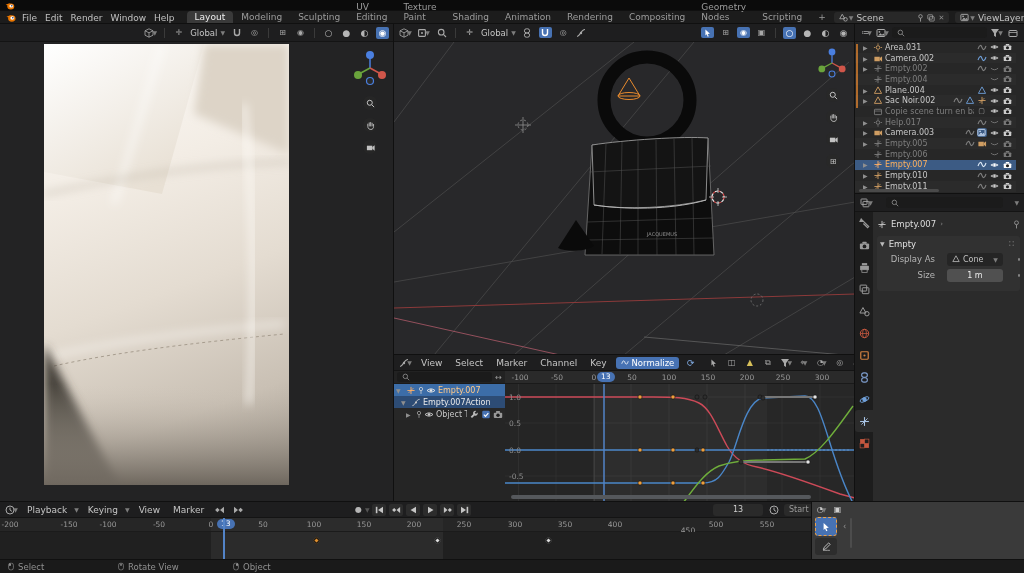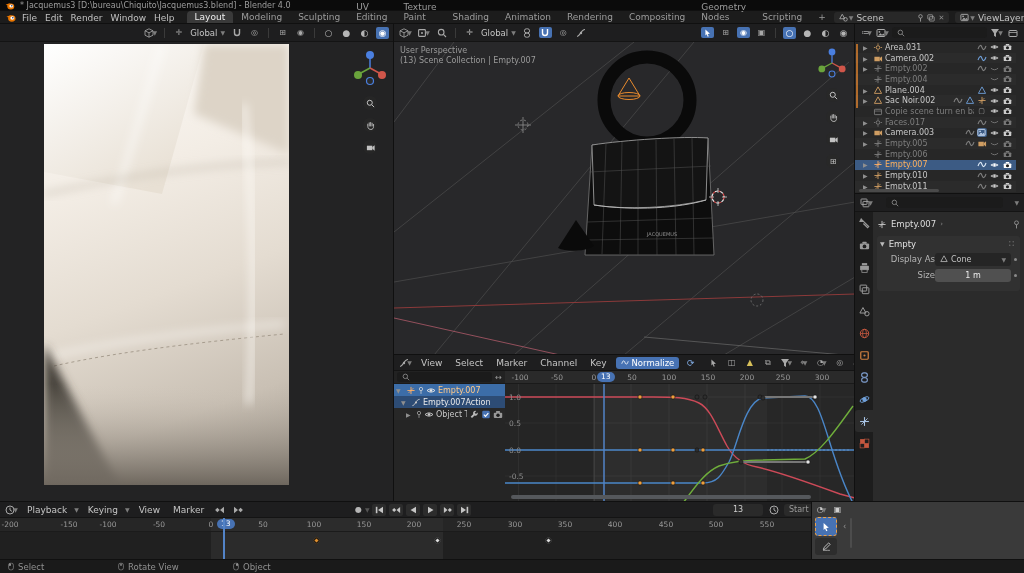--- a/index.html
+++ b/index.html
@@ -42,21 +42,21 @@
     color:#999; white-space:nowrap; }
   .yl { transform:none; left:4px; margin-top:-4px; color:#8b8b8b; }
   .frame-badge { position:absolute; background:#4772b3; color:#fff; font-size:7.5px;
     border-radius:6px; padding:0 4px; top:1px; line-height:10px; }
   .gch { display:flex; align-items:center; gap:2px; height:12px; font-size:8px;
     padding:0 2px; color:#c8c8c8; }
   
   .ptab { height:22px; display:flex; align-items:center; justify-content:center; }
   .ptab svg { width:11px; height:11px; }
   .ptab.active { background:#2b2b2b; border-radius:3px 0 0 3px; }
-  .prow { display:flex; align-items:center; font-size:8.5px; height:16px; gap:0; }
+  .prow { display:flex; align-items:center; font-size:8.5px; height:16px; gap:12px; }
   .plabel { width:58px; text-align:right; color:#b5b5b5; flex:none; }
   .dot { width:3px; height:3px; border-radius:50%; background:#8a8a8a; margin-left:3px; }
   
   .tbtn { width:14px; height:12px; background:#2c2c2c; border-radius:2px;
     display:inline-flex; align-items:center; justify-content:center; margin:0 0.5px; }
   .tbtn svg { width:9px; height:8px; }
   .fld { background:#2a2a2a; border-radius:3px; height:12px; display:flex;
     align-items:center; font-size:8px; padding:0 5px; gap:4px; color:#cfcfcf; }
   .diamond { position:absolute; width:5px; height:5px; transform:rotate(45deg);
     border:0.5px solid #111; }
@@ -224,21 +224,20 @@
       </symbol>
   </defs>
 </svg>
 
 <div class="area" style="left:0;top:0;width:1024px;height:11px;background:#0b0b0b;display:flex;align-items:center;gap:5px;padding-left:5px;">
   <span class="ic" style="width:10px;height:9px;">
       <svg viewBox="0 0 12 10" style="width:10px;height:8px;">
         <use href="#i-blender"></use>
       </svg>
     </span>
-  <span style="font-size:8px;color:#9d9d9d;white-space:nowrap;">* Jacquemus3 [D:\bureau\Chiquito\Jacquemus3.blend] - Blender 4.0</span>
 </div>
 
 <div class="area" style="left:0;top:11px;width:1024px;height:13px;background:#1c1c1c;display:flex;align-items:center;padding:0 4px;font-size:9px;">
   <span class="ic" style="width:14px;">
       <svg viewBox="0 0 12 10">
         <use href="#i-blender"></use>
       </svg>
     </span>
   <span class="menu-item">File</span>
   <span class="menu-item">Edit</span>
@@ -475,24 +474,20 @@
       <line x1="328" y1="155" x2="333" y2="155" stroke="#cfcfcf" stroke-width="0.8"></line>
     </g>
     <g stroke="#8f8f8f" fill="none" stroke-width="0.8">
       <circle cx="129" cy="83" r="5" stroke-dasharray="2,2"></circle>
       <line x1="129" y1="75" x2="129" y2="91"></line>
         <line x1="121" y1="83" x2="137" y2="83"></line>
     </g>
     <circle cx="363" cy="258" r="6" fill="none" stroke="#7a7a7a" stroke-width="0.8" stroke-dasharray="2,2"></circle>
   </svg>
 
-  <div style="position:absolute;left:6px;top:22px;font-size:8px;color:#9a9a9a;line-height:10px;">
-    <div>User Perspective</div>
-    <div>(13) Scene Collection | Empty.007</div>
-  </div>
 
   <div style="position:absolute;right:4px;top:22px;width:36px;">
     <svg width="34" height="34" viewBox="0 0 40 40">
       <line x1="20" y1="20" x2="20" y2="8" stroke="#4a7fe0" stroke-width="1.5"></line>
       <line x1="20" y1="20" x2="31" y2="26" stroke="#d0564a" stroke-width="1.5"></line>
       <line x1="20" y1="20" x2="9" y2="26" stroke="#6aa33c" stroke-width="1.5"></line>
       <circle cx="20" cy="7" r="4" fill="#4a7fe0"></circle>
       <circle cx="32" cy="27" r="4" fill="#d0564a"></circle>
       <circle cx="8" cy="27" r="4" fill="#6aa33c"></circle>
       <circle cx="20" cy="33" r="3.5" fill="#2c2c2c" stroke="#4a7fe0" stroke-width="1.2"></circle>
@@ -857,21 +852,21 @@
             <use href="#i-cam"></use>
           </svg>
         </span>
     </div>
 
     <div class="ol-row muted">
       <span class="ol-tw">▶</span>
       <svg class="oic col-gray" viewBox="0 0 10 10">
           <use href="#i-sun"></use>
         </svg>
-      <span class="nm">Faces.017</span>
+      <span class="nm">Help.017</span>
       <svg class="oic col-gray" viewBox="0 0 10 8">
           <use href="#i-wave"></use>
         </svg>
       <span class="rtog">
           <svg viewBox="0 0 10 7" style="color:#777;">
             <use href="#i-eyec"></use>
           </svg>
         </span>
       <span class="rtog">
           <svg viewBox="0 0 10 8" style="color:#777;">
@@ -1220,21 +1215,21 @@
       <span class="rlabel" style="left: 159px;">-50</span>
       <span class="rlabel" style="left: 211px;">0</span>
       <span class="rlabel" style="left: 263px;">50</span>
       <span class="rlabel" style="left: 314px;">100</span>
       <span class="rlabel" style="left: 364px;">150</span>
       <span class="rlabel" style="left: 414px;">200</span>
       <span class="rlabel" style="left: 464px;">250</span>
       <span class="rlabel" style="left: 515px;">300</span>
       <span class="rlabel" style="left: 565px;">350</span>
       <span class="rlabel" style="left: 615px;">400</span>
-      <span class="rlabel" style="left: 666px;">450</span>
+      <span class="rlabel" style="left: 688px; margin-top: 6px;">450</span>
       <span class="rlabel" style="left: 716px;">500</span>
       <span class="rlabel" style="left: 767px;">550</span>
     </div>
 
   <div id="tl-track" style="position:absolute;left:0;top:30px;width:812px;height:28px;background:#202020;overflow:hidden;">
     <div style="position:absolute;left:211px;width:232px;top:0;bottom:0;background:#2b2b2b;"></div>
     <div id="tlkeys" style="position:absolute;inset:0;">
         <div class="diamond" style="left: 313.5px; top: 6px; background: rgb(224, 144, 47);"></div>
         <div class="diamond" style="left: 434.5px; top: 6px; background: rgb(220, 220, 220);"></div>
         <div class="diamond" style="left: 545.5px; top: 6px; background: rgb(220, 220, 220);"></div>

